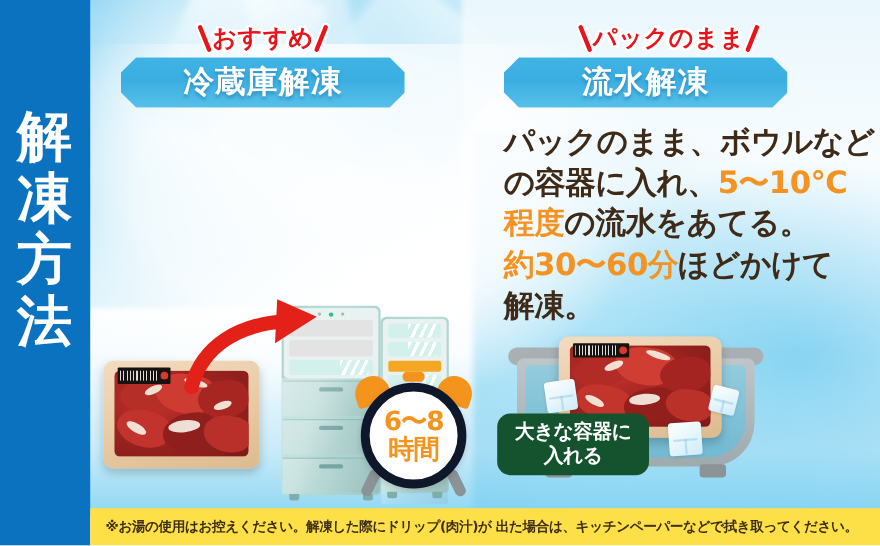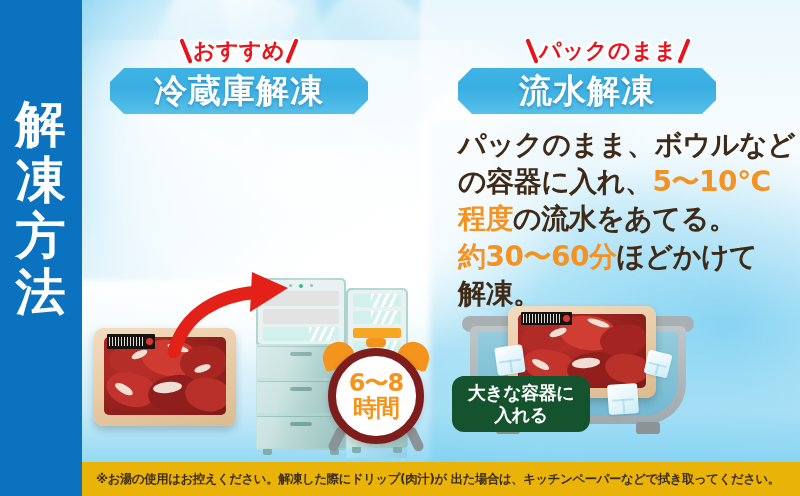--- a/index.html
+++ b/index.html
@@ -69,21 +69,21 @@
     color:#ffffff;
     font-size:50px; font-weight:bold;
     line-height:1.12;
     letter-spacing:1px;
     text-align:center;
     white-space:pre-line;
     font-family:"DejaVu Sans","Liberation Sans",sans-serif;
   }
 
   
-  .col { position:absolute; top:16px; z-index:20; }
+  .col { position:absolute; top:0; z-index:20; }
   #col-left  { left:88px;  width:310px; height:470px; }
   #col-right { left:440px; width:350px; height:470px; }
 
   
   .ribbon {
     position:absolute; top:20px; height:30px;
     display:flex; align-items:center; justify-content:center; gap:5px;
     white-space:nowrap;
   }
   #ribbon-left  { left:26px; width:250px; }
@@ -107,21 +107,21 @@
   .banner {
     position:absolute; top:52px; height:46px;
     background:linear-gradient(180deg,#3FB3E4 0%, #3AAEE1 45%, #57C0EA 100%);
     clip-path:polygon(14px 0, calc(100% - 14px) 0, 100% 14px, 100% calc(100% - 14px),
                       calc(100% - 14px) 100%, 14px 100%, 0 calc(100% - 14px), 0 14px);
     display:flex; align-items:center; justify-content:center;
   }
   #banner-left  { left:22px;  width:258px; }
   #banner-right { left:18px;  width:258px; }
   .banner-text {
-    color:#ffffff; font-size:33px; font-weight:bold; letter-spacing:1px;
+    color:#ffffff; font-size:28px; font-weight:bold; letter-spacing:1px;
     text-shadow:0 2px 3px rgba(0,70,120,0.30);
     white-space:nowrap;
   }
 
   
   .body-copy {
     position:absolute;
     color:#3F2A17;
     font-weight:bold;
     white-space:pre-wrap;
@@ -217,21 +217,21 @@
   .leg { position:absolute; bottom:0; width:10px; height:26px; background:#8C9396; border-radius:5px; }
   .leg.l { left:12px; transform:rotate(26deg); }
   .leg.r { right:12px; transform:rotate(-26deg); }
   .clock-top {
     position:absolute; left:50%; transform:translateX(-50%); top:-2px;
     width:20px; height:9px; background:#F5941D; border-radius:4px;
   }
   .clock-face {
     position:absolute; left:50%; top:50%; transform:translate(-50%,-50%);
     border-radius:50%; background:#FFFFFF;
-    border:8px solid #7f1d1d;
+    border:8px solid #0f172a;
     display:flex; align-items:center; justify-content:center;
     box-shadow:0 2px 6px rgba(0,0,0,0.15);
   }
   .clock-text {
     color:#F5941D; font-weight:bold; text-align:center;
     line-height:1.06; white-space:pre-line; letter-spacing:-1px;
   }
   #clock-left { left:232px; top:70px; width:112px; height:112px; }
   #clock-left .clock-face { width:96px; height:96px; }
   #clock-left .clock-text { font-size:24px; }
@@ -276,21 +276,21 @@
     display:flex; align-items:center; justify-content:center;
   }
   #pill-right .pill-text {
     color:#ffffff; font-size:18px; font-weight:bold; line-height:1.22;
     text-align:center; white-space:pre-line; letter-spacing:-0.5px;
   }
 
   
   #footer {
     position:absolute; left:82px; top:462px; width:718px; height:34px;
-    background:#eab308; z-index:45;
+    background:#fde047; z-index:45;
     display:flex; align-items:center;
   }
   #footer-text {
     color:#3C2E18; font-size:12.4px; font-weight:bold;
     padding-left:14px; letter-spacing:-0.4px; white-space:nowrap;
   }
 </style>
 </head>
 <body>
 

